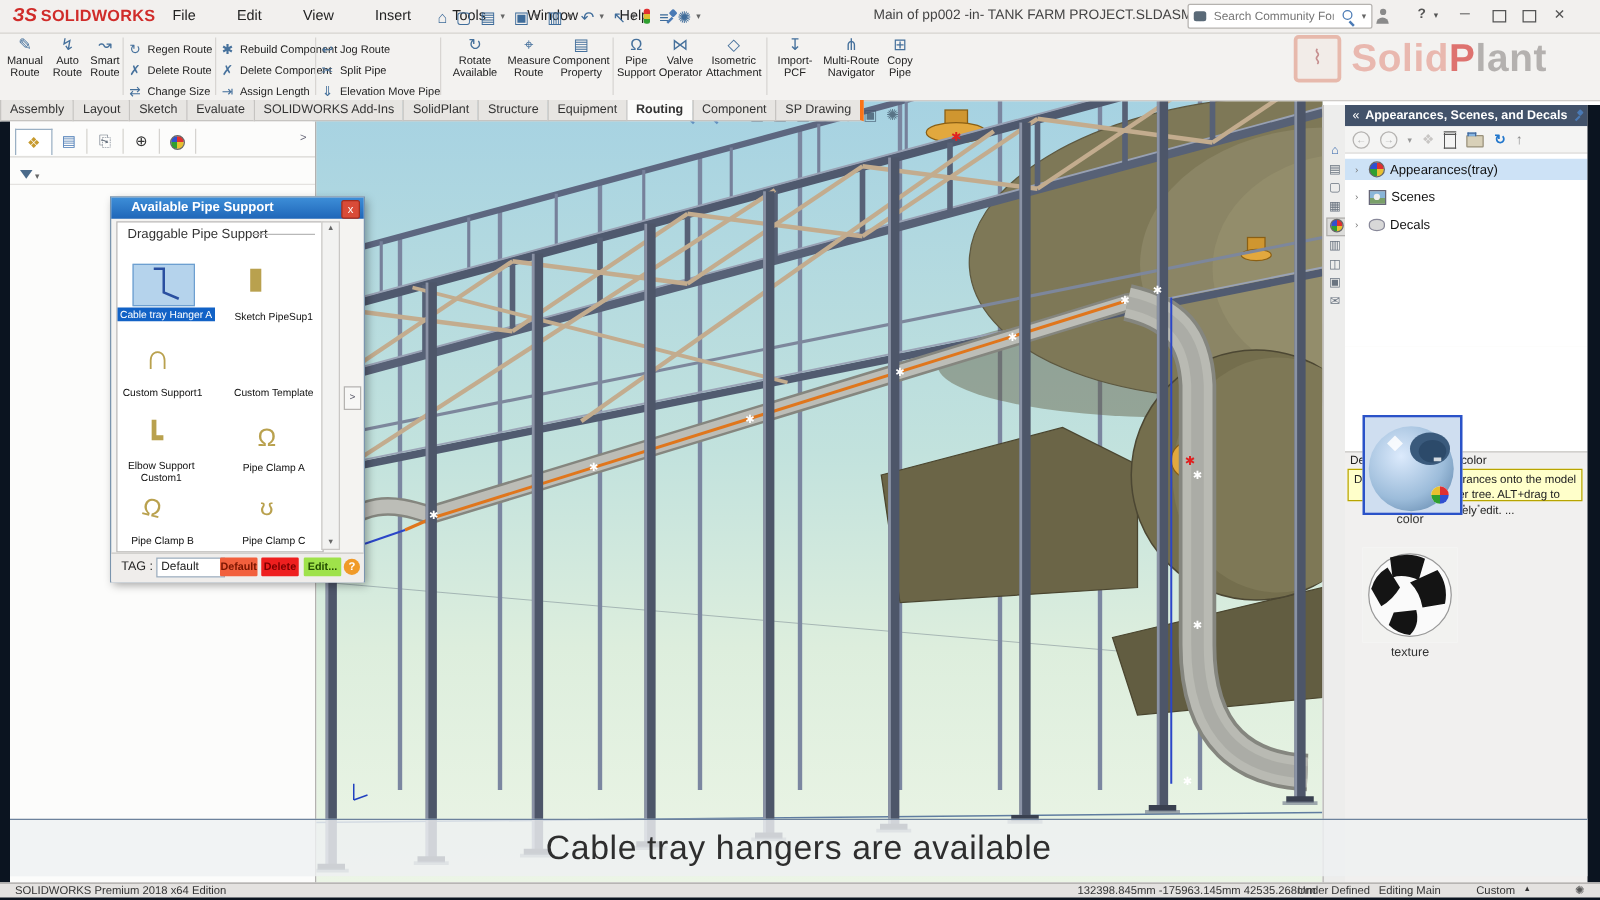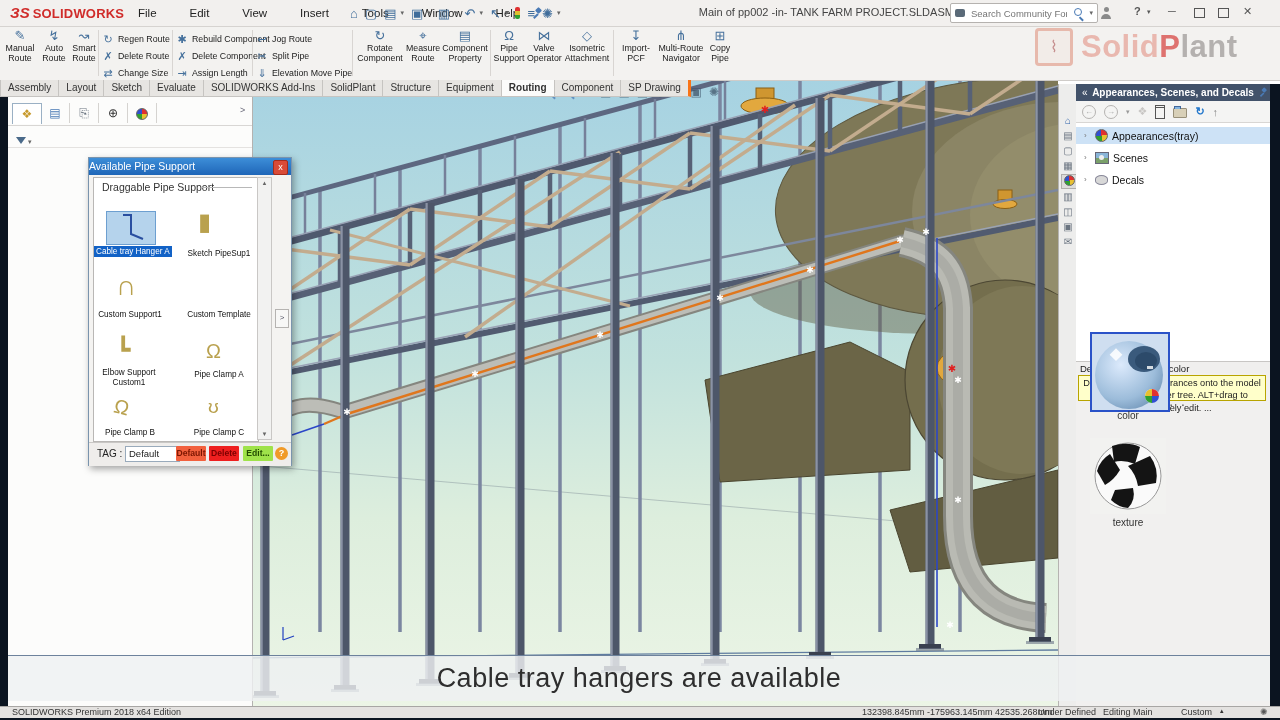--- a/index.html
+++ b/index.html
@@ -67,21 +67,21 @@
   #caption{position:absolute;left:8px;top:655px;width:1262px;height:45px;background:rgba(238,240,242,.82);border-top:1px solid #6d829c;z-index:8;text-align:center;line-height:45px;font-size:27px;color:#2e2e2e;letter-spacing:.5px;}
   #watermark{position:absolute;left:1035px;top:28px;display:flex;align-items:center;gap:8px;z-index:5;opacity:.8;}
   #wmicon{width:32px;height:32px;border:3px solid rgba(214,108,80,.5);border-radius:4px;background:rgba(240,222,212,.35);text-align:center;line-height:32px;color:#b77;font-size:16px;}
   #wmtext{font-size:31px;font-weight:bold;letter-spacing:.5px;}
   #wmtext .w1{color:#e7aaa0;}
   #wmtext .w2{color:#d9534f;}
   #wmtext .w3{color:#a5a2a0;}
 
   
   #dlg{position:absolute;left:88px;top:157px;width:202px;height:307px;background:#f4f3f1;border:1px solid #7a94ad;box-shadow:2px 3px 7px rgba(0,0,0,.35);z-index:30;}
-  #dlgtitle{position:absolute;left:0;top:0;width:100%;height:17px;background:linear-gradient(#3d8ed8,#1f66b8);color:#fff;font-size:10.5px;font-weight:normal;line-height:17px;padding-left:0;box-sizing:border-box;}
+  #dlgtitle{position:absolute;left:0;top:0;width:100%;height:17px;background:linear-gradient(#3d8ed8,#1f66b8);color:#fff;font-size:10.5px;font-weight:bold;line-height:17px;padding-left:16px;box-sizing:border-box;}
   #dlgclose{position:absolute;right:3px;top:2px;width:13px;height:13px;background:#d94b38;border:1px solid #a52c1c;border-radius:2px;color:#fff;font-size:9px;line-height:12px;text-align:center;cursor:default;}
   #dlglist{position:absolute;left:4px;top:19px;width:164px;height:263px;background:#fff;border:1px solid #b9b7b5;}
   #dlggrp{position:absolute;left:8px;top:3px;font-size:10.5px;color:#333;white-space:nowrap;}
   #dlggrpline{position:absolute;left:108px;top:9px;width:50px;height:1px;background:#b8b8b8;}
   #dlgscroll{position:absolute;left:168px;top:19px;width:15px;height:263px;background:#f2f2f1;border:1px solid #c9c7c5;box-sizing:border-box;font-size:6px;color:#666;text-align:center;}
   #dlgmargin{position:absolute;left:183px;top:19px;width:17px;height:263px;background:#f4f3f1;}
   #dlgflyout{position:absolute;left:186px;top:151px;width:12px;height:17px;background:#f7f7f6;border:1px solid #b5b3b1;font-size:8px;color:#556;text-align:center;line-height:16px;}
   .ditem-label{position:absolute;font-size:8.2px;color:#111;text-align:center;white-space:nowrap;}
   .ditem-label.sel span{background:#1262c6;color:#fff;padding:1px 2px;}
   .ditem-label.wrap{white-space:normal;line-height:1.2;}
@@ -407,21 +407,21 @@
       </div>
     <div class="rsm" style="left:256px;top:23px">
         <span class="ri">✂</span>
         <span>Split Pipe</span>
       </div>
     <div class="rsm" style="left:256px;top:40px">
         <span class="ri">⇓</span>
         <span>Elevation Move Pipe</span>
       </div>
     <div class="vsep" style="left:352px;top:4px"></div>
-    <div class="rlg" style="left:356px;top:3px;width:48px"><span class="rli">↻</span><span>Rotate Component</span></div>
+    <div class="rlg" style="left:356px;top:3px;width:48px"><span class="rli">↻</span><span>Rotate Available</span></div>
     <div class="rlg" style="left:406px;top:3px;width:34px"><span class="rli">⌖</span><span>Measure Route</span></div>
     <div class="rlg" style="left:442px;top:3px;width:46px"><span class="rli">▤</span><span>Component Property</span></div>
     <div class="vsep" style="left:490px;top:4px"></div>
     <div class="rlg" style="left:493px;top:3px;width:32px"><span class="rli">Ω</span><span>Pipe Support</span></div>
     <div class="rlg" style="left:527px;top:3px;width:34px"><span class="rli">⋈</span><span>Valve Operator</span></div>
     <div class="rlg" style="left:563px;top:3px;width:48px"><span class="rli">◇</span><span>Isometric Attachment</span></div>
     <div class="vsep" style="left:613px;top:4px"></div>
     <div class="rlg" style="left:616px;top:3px;width:40px"><span class="rli">↧</span><span>Import-PCF</span></div>
     <div class="rlg" style="left:658px;top:3px;width:46px"><span class="rli">⋔</span><span>Multi-Route Navigator</span></div>
     <div class="rlg" style="left:706px;top:3px;width:28px"><span class="rli">⊞</span><span>Copy Pipe</span></div>

